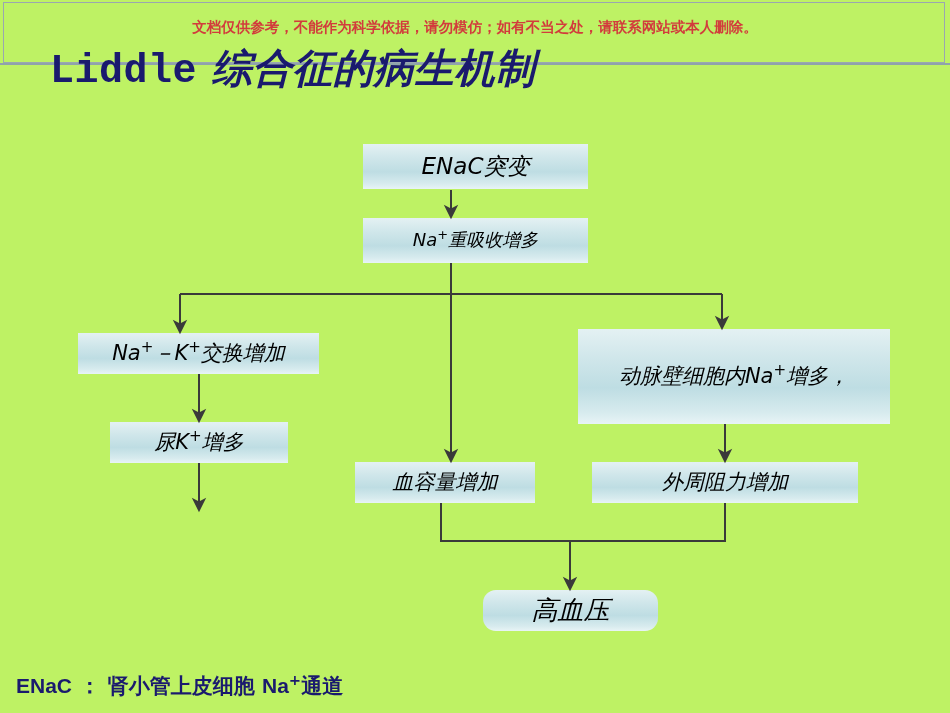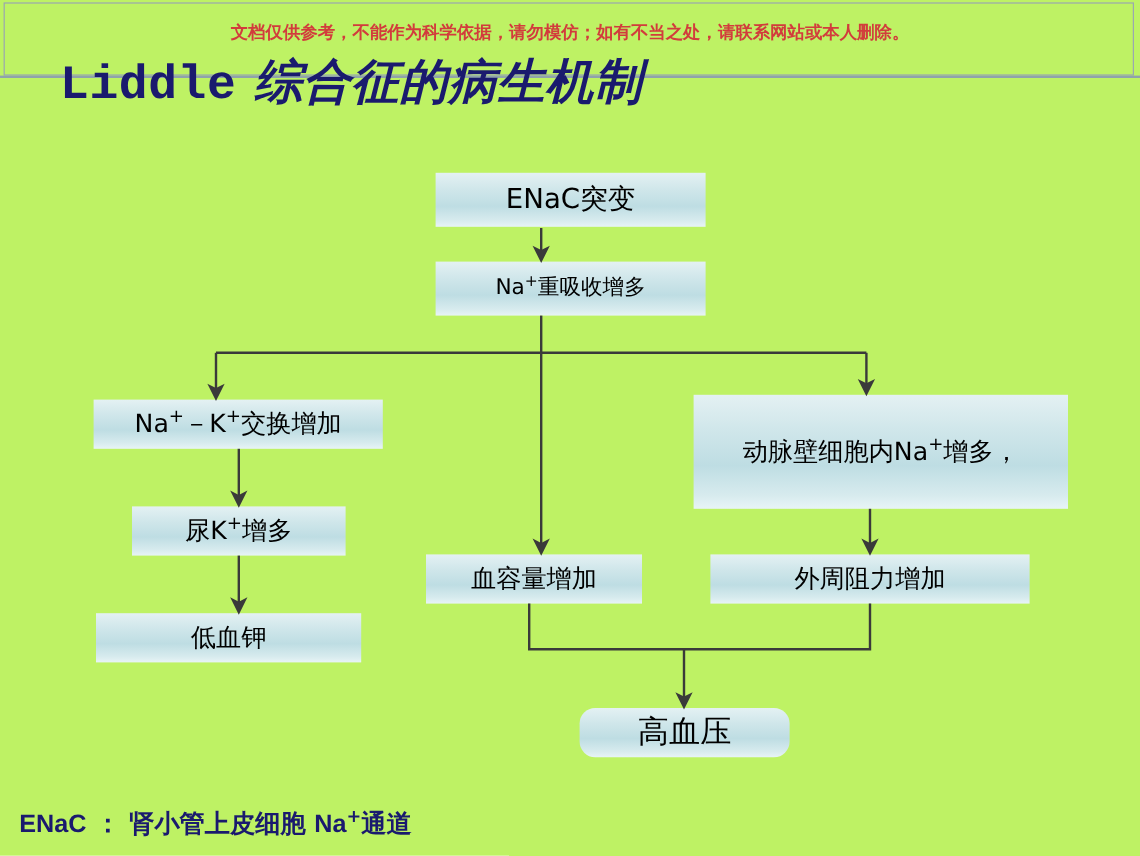--- a/index.html
+++ b/index.html
@@ -73,20 +73,21 @@
     text-align: left;
     color: #000000;
     background: linear-gradient(to bottom,
         #e4f1f3 0%,
         #cfe6ea 32%,
         #bedde3 62%,
         #d7ebee 88%,
         #e8f4f6 100%);
     font-family: "DejaVu Sans", "Liberation Sans", sans-serif;
     line-height: 1.35;
+    font-style: italic;
   }
   .fbox .sup {
     font-size: 0.72em;
     vertical-align: super;
     line-height: 0;
   }
 
   
   #wires {
     position: absolute;
@@ -131,23 +132,20 @@
   </div>
 
   <div class="fbox" style="left:78px; top:333px; width:241px; height:41px; font-size:21px;">
     <span><span>Na</span><span class="sup">+</span><span>－K</span><span class="sup">+</span><span>交换增加</span></span>
   </div>
 
   <div class="fbox" style="left:110px; top:422px; width:178px; height:41px; font-size:21px;">
     <span><span>尿K</span><span class="sup">+</span><span>增多</span></span>
   </div>
 
-  <div class="fbox" style="left:80px; top:511px; width:221px; height:41px; font-size:21px;">
-    <span>低血钾</span>
-  </div>
 
   <div class="fbox" style="left:578px; top:329px; width:312px; height:95px; font-size:21px; ">
     <span><span>动脉壁细胞内Na</span><span class="sup">+</span><span>增多，</span></span>
   </div>
 
   <div class="fbox" style="left:355px; top:462px; width:180px; height:41px; font-size:21px;">
     <span>血容量增加</span>
   </div>
 
   <div class="fbox" style="left:592px; top:462px; width:266px; height:41px; font-size:21px;">

